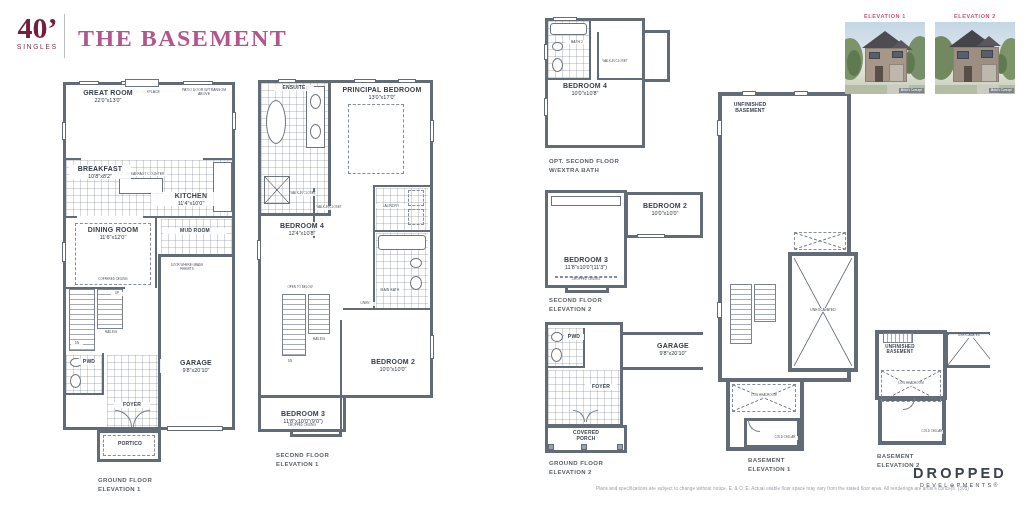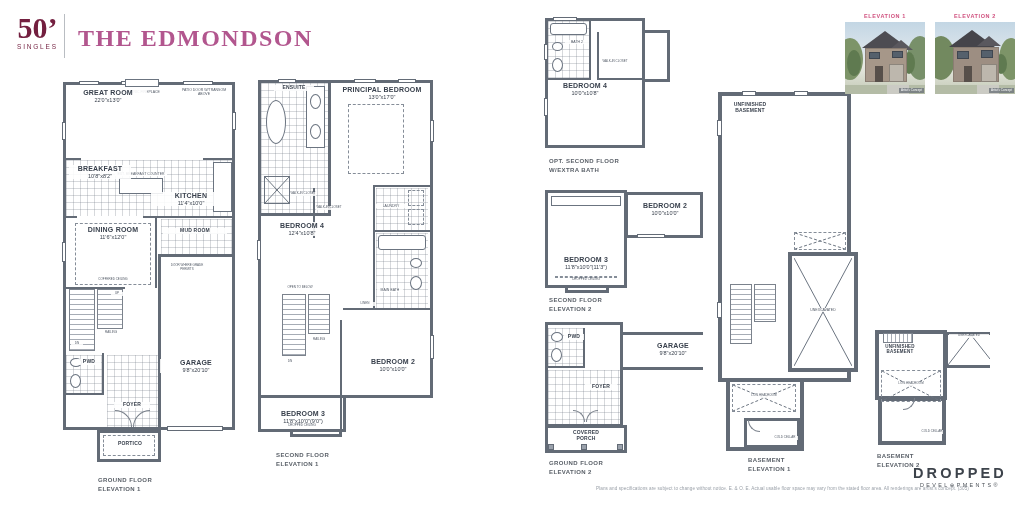--- a/index.html
+++ b/index.html
@@ -66,25 +66,25 @@
   .disclaimer { position:absolute; left:596px; top:486px; font-size:4.6px; color:#9aa0a8; letter-spacing:.1px; }
   .brand { position:absolute; left:901px; top:465px; width:118px; text-align:center; color:#3d434b; font-weight:700; font-size:14.5px; letter-spacing:3.2px; }
   .brand-sub { position:absolute; left:901px; top:482px; width:118px; text-align:center; color:#4a5057; font-size:5.4px; letter-spacing:2.4px; }
 </style>
 </head>
 <body>
 
 <div class="stage">
 
   <div class="series">
-    <div class="big">50’</div>
+    <div class="big">40’</div>
     <div class="sub">SINGLES</div>
   </div>
   <div class="hdr-divider"></div>
-  <div class="model-title">THE EDMONDSON</div>
+  <div class="model-title">THE BASEMENT</div>
 
   <div class="plan" style="left:63px;top:82px;width:178px;height:384px">
     <div class="outline" style="left:0;top:0;width:172px;height:348px"></div>
 
     <i class="win" style="left:16px;top:-1px;width:20px;height:4px"></i>
     <i class="win" style="left:58px;top:-1px;width:14px;height:4px"></i>
     <i class="win" style="left:120px;top:-1px;width:30px;height:4px"></i>
     <i class="win" style="left:-1px;top:40px;width:4px;height:18px"></i>
     <i class="win" style="left:-1px;top:160px;width:4px;height:20px"></i>
     <i class="win" style="left:169px;top:30px;width:4px;height:18px"></i>

